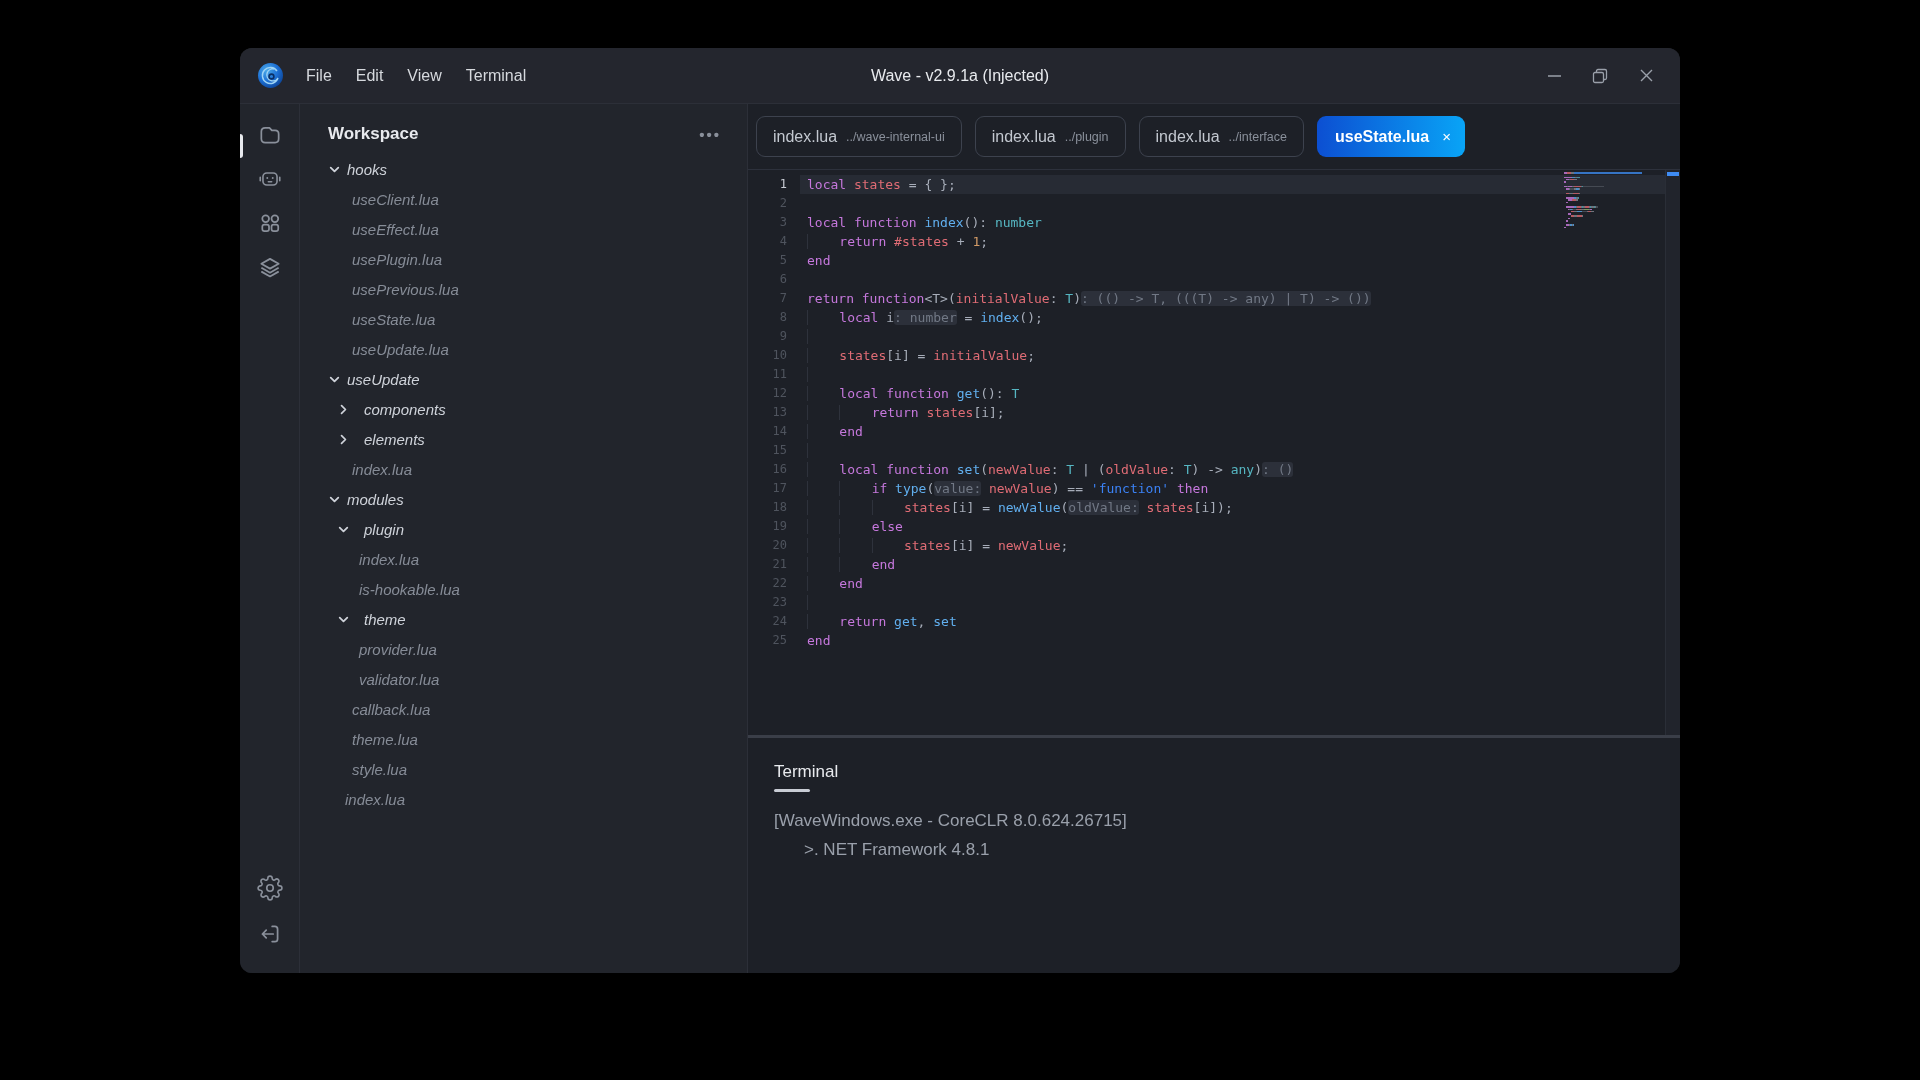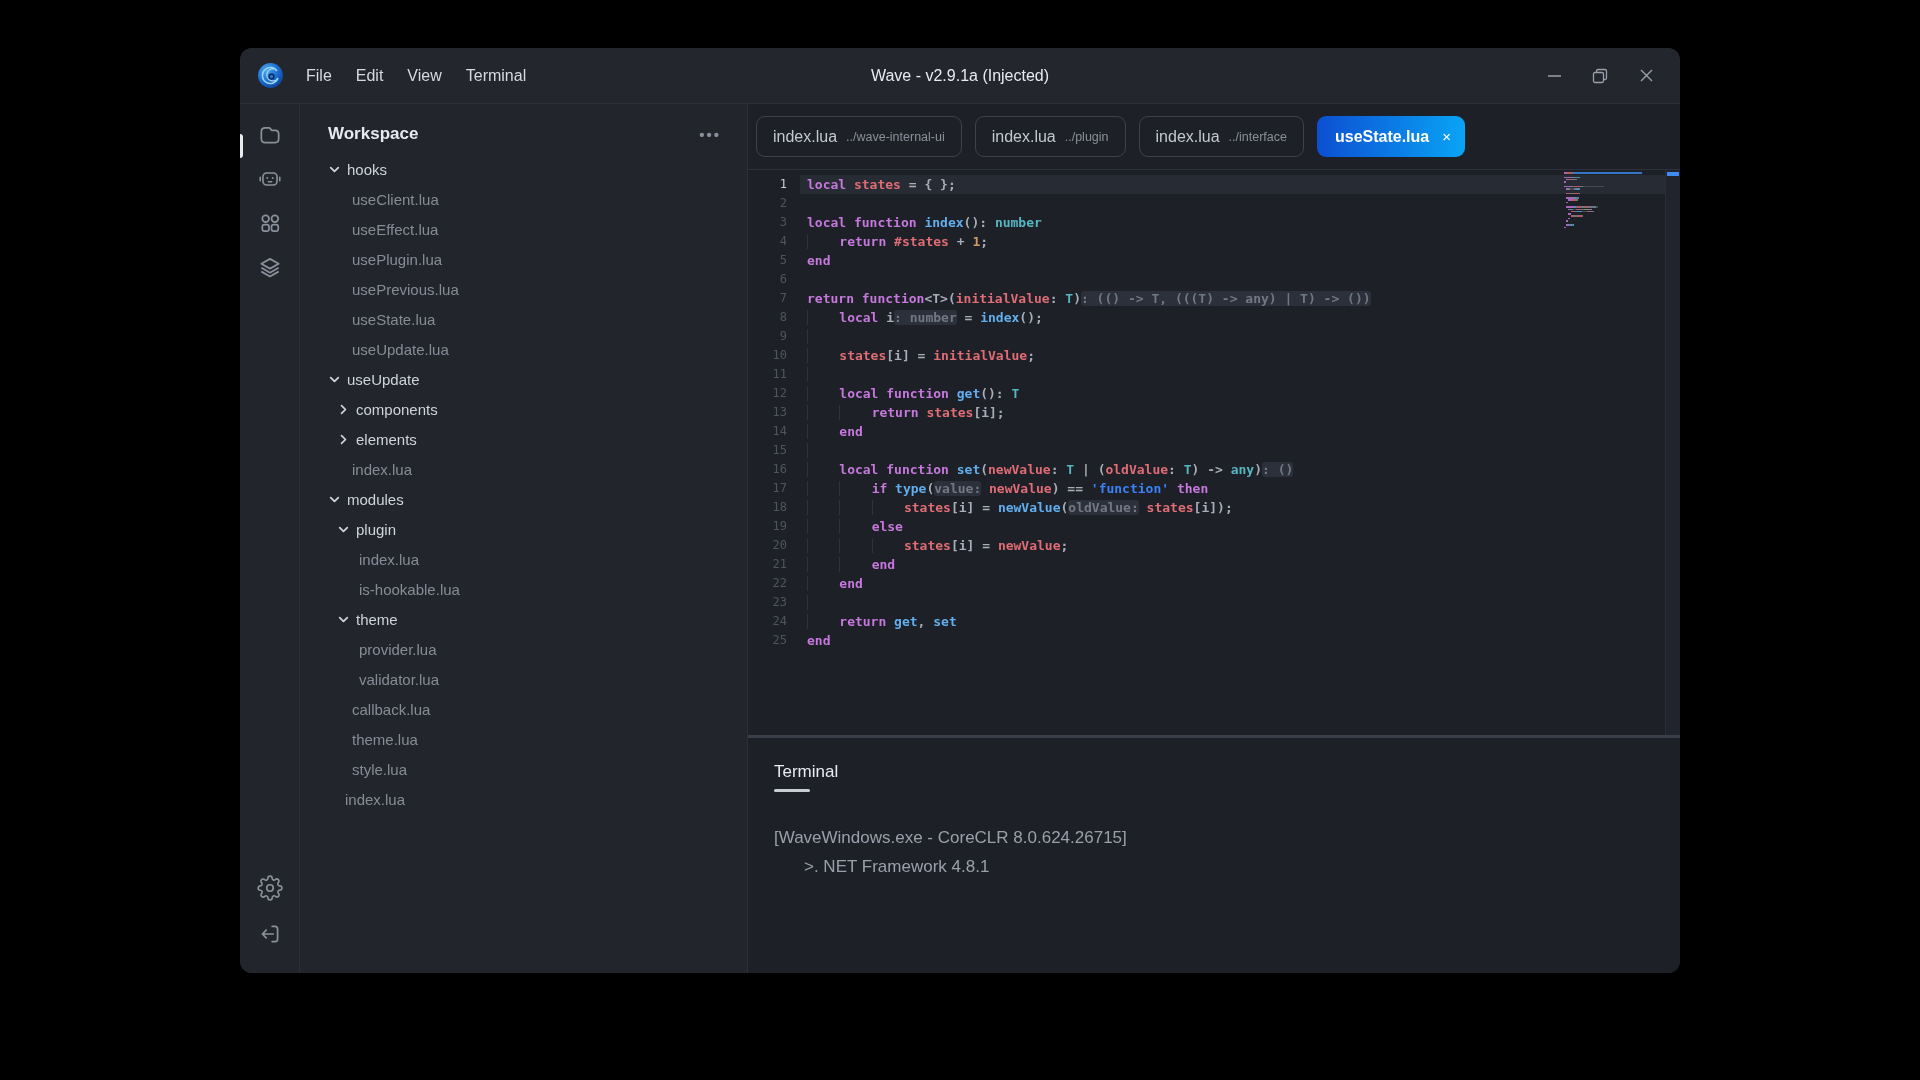--- a/index.html
+++ b/index.html
@@ -35,26 +35,26 @@
   .active-pill { position:absolute; left:0; top:30px; width:3px; height:24px;
                  background:#e8eaee; border-radius:0 3px 3px 0; }
 
   
   .explorer { flex:0 0 448px; background:#22252c; border-right:1px solid #2c2f38;
               padding:20px 26px 0 28px; overflow:hidden; }
   .exp-head { display:flex; align-items:center; justify-content:space-between; }
   .exp-title { color:#e8eaee; font-weight:bold; font-size:17px; }
   .exp-menu { color:#8a909b; letter-spacing:2px; font-size:15px; font-weight:bold; cursor:pointer; }
   .tree { margin-top:10px; }
-  .trow { height:30px; display:flex; align-items:center; font-size:15px; cursor:pointer; }
+  .trow { height:30px; display:flex; align-items:center; font-size:15px; cursor:pointer;font-style:italic; }
   .trow .chev { width:13px; height:13px; margin-right:6px; display:inline-flex; flex:0 0 auto; }
   .trow.folder { color:#cfd3da; }
   .trow.file { color:#868c97; }
   .trow.lvl0.folder { padding-left:0; }
-  .trow.lvl1.folder { padding-left:9px; }
+  .trow.lvl1.folder { padding-left:9px;gap:8px; }
   .trow.lvl0.file  { padding-left:17px; }
   .trow.lvl1.file  { padding-left:24px; }
   .trow.lvl2.file  { padding-left:31px; }
 
   
   .edcol { flex:1; display:flex; flex-direction:column; min-width:0; background:#1d2027; }
 
   .tabbar { flex:0 0 66px; display:flex; align-items:center; gap:13px;
             padding-left:8px; border-bottom:1px solid #2d313c; }
   .tab { height:41px; border:1px solid #3d424e; border-radius:9px; background:transparent;
@@ -62,21 +62,21 @@
          color:#c3c8d0; font-size:16px; white-space:nowrap; }
   .tab .hint { font-size:12.5px; color:#8a909b; }
   .tab.active { border:none; color:#fff; font-weight:bold; padding:0 14px 0 18px; }
   .tab .close { color:#fff; font-size:15px; font-weight:normal; margin-left:4px; cursor:pointer; }
 
   .editor { flex:1; position:relative; overflow:hidden; padding-top:5px;
             font-family:"DejaVu Sans Mono", monospace; font-size:13px; }
   .cline { display:flex; height:19px; line-height:19px; white-space:pre; }
   .lnum { flex:0 0 52px; padding-right:13px; text-align:right; color:#4f545e;
           font-size:12px; }
-  .ctext { flex:1; padding-left:7px;font-weight:bold; }
+  .ctext { flex:1; padding-left:7px; }
   .cline.active .ctext { background:#272b34; }
   .cline.active .lnum { color:#c8ccd4; }
   .tk-k { color:#c678dd; } .tk-v { color:#e06c75; } .tk-f { color:#61afef; }
   .tk-t { color:#56b6c2; } .tk-s { color:#3b82f6; } .tk-n { color:#d19a66; }
   .tk-p { color:#a7adb9; }
   .tk-g { background:#2c303a; color:#717885; border-radius:3px; }
   .tk-i { border-left:1px solid #2e323c; }
 
   .minimap { position:absolute; top:2px; right:38px; width:78px; cursor:pointer; }
   .mmrow { height:1.6px; margin-bottom:0.7px; display:flex; }
@@ -86,21 +86,21 @@
                    background:#21242c; border-left:1px solid #2a2e37; }
   .scroll-thumb { position:absolute; top:2px; left:1px; right:1px; height:4px;
                   background:#3f8cf3; cursor:grab; }
 
   
   .terminal { flex:0 0 238px; border-top:3px solid #3a3e48; padding:24px 0 0 26px;
               color:#9aa0ab; font-size:17px; }
   .term-title { color:#e8eaee; display:inline-block; cursor:pointer; }
   .term-underline { width:36px; height:3px; background:#c8ccd4; border-radius:2px;
                     margin-top:7px; }
-  .term-line1 { margin-top:36px; }
+  .term-line1 { margin-top:19px; }
   .term-line2 { margin-top:9px; padding-left:30px; }
 
   svg { display:block; }
 </style>
 </head>
 <body>
 
 <div class="window">
 
   <div class="titlebar">

